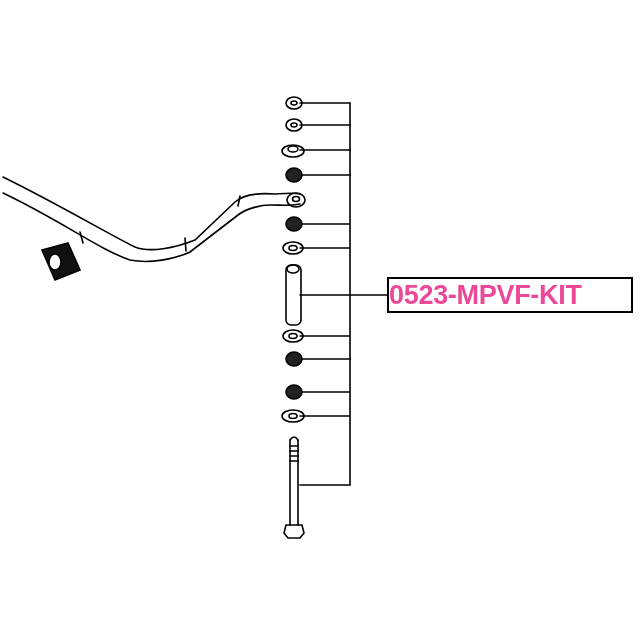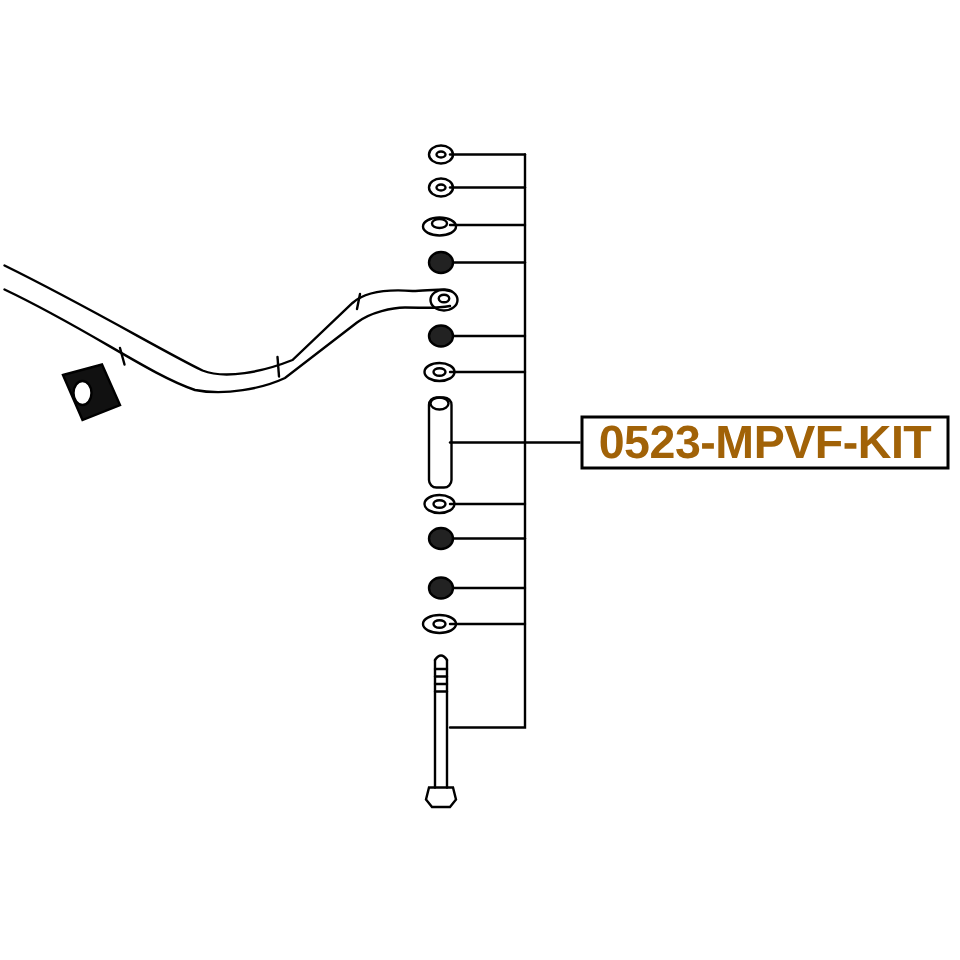--- a/index.html
+++ b/index.html
@@ -1,22 +1,22 @@
 <!DOCTYPE html>
 <html><head>
 <meta charset="utf-8">
 <style>
   html, body { margin:0; padding:0; background:#ffffff; }
   #stage { position:relative; width:640px; height:640px; background:#ffffff; overflow:hidden; }
   svg { position:absolute; left:0; top:0; }
   .part-label {
     position:absolute; left:387px; top:277px; width:246px; height:36px;
     border:2px solid #000; box-sizing:border-box; background:#fff;
-    font-family:"Liberation Sans", sans-serif; font-weight:bold; font-size:31px;
-    line-height:32px; text-align:center; color:#a16207; letter-spacing:-0.3px;
+    font-family:"Liberation Sans", sans-serif; font-weight:bold; font-size:27px;
+    line-height:32px; color:#ec4899; letter-spacing:-0.3px;
   }
 </style>
 </head>
 <body>
 
 <div id="stage">
   <svg width="640" height="640" viewBox="0 0 640 640">
     <g fill="none" stroke="#000" stroke-width="1.6" stroke-linecap="round">
 
       <g>

